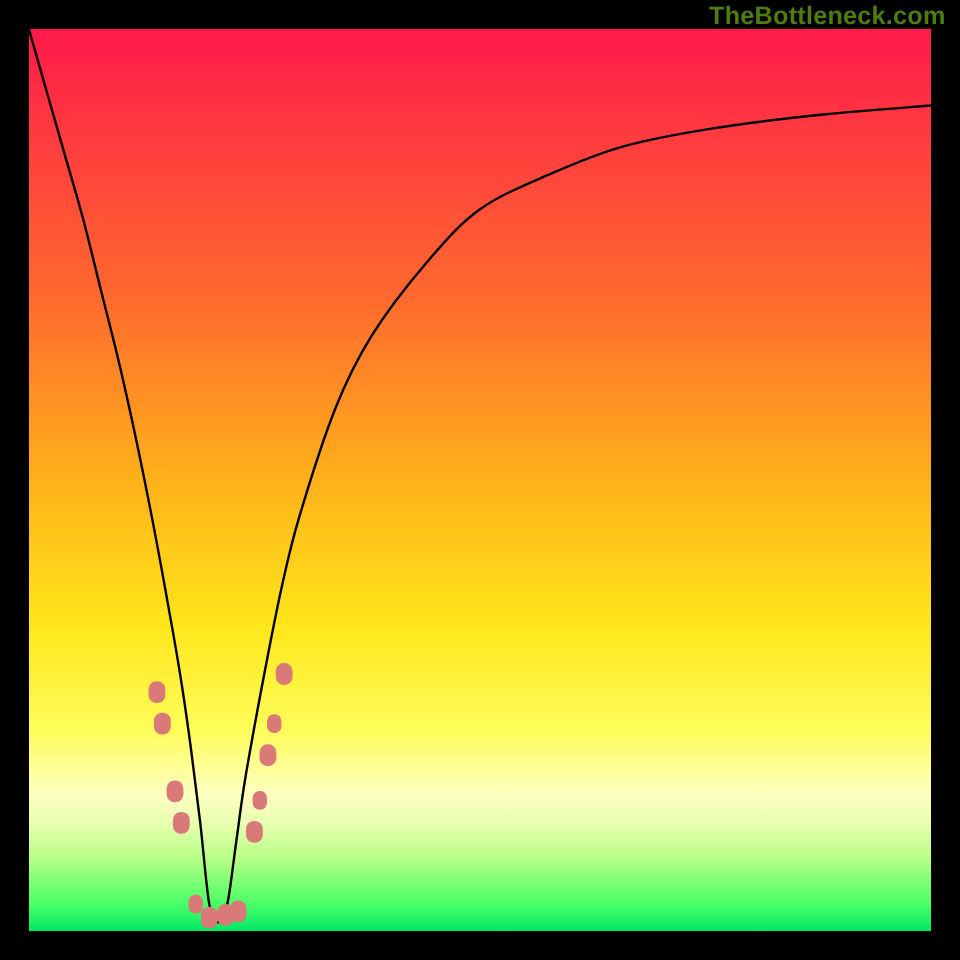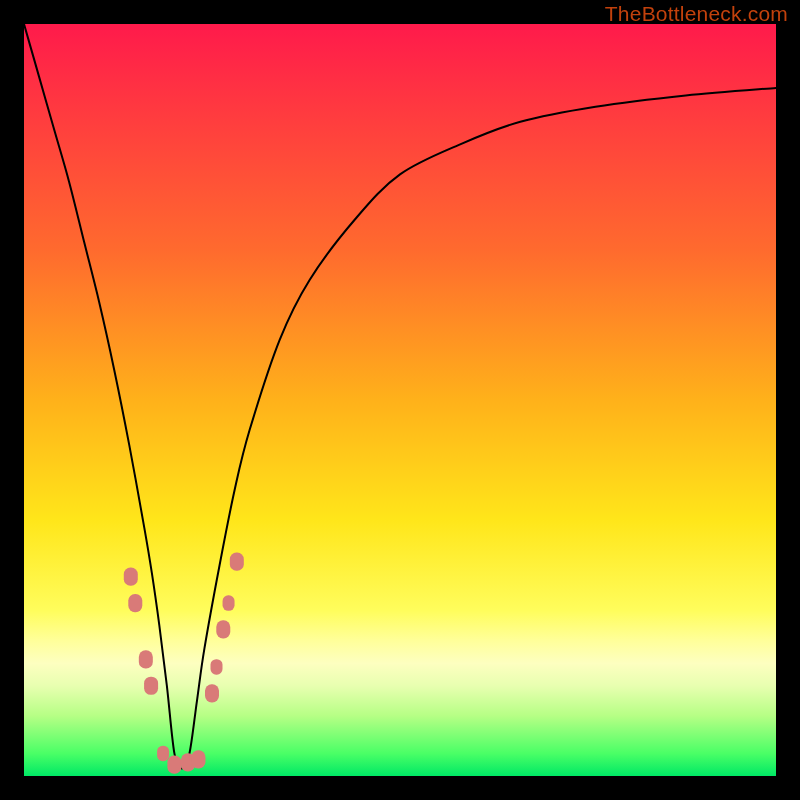--- a/index.html
+++ b/index.html
@@ -38,24 +38,24 @@
     position: absolute;
     top: 0;
     left: 0;
     width: 100%;
     height: 100%;
   }
   .watermark {
     position: absolute;
     top: 2px;
     right: 12px;
-    color: #c2410c;
+    color: #4d7c0f;
     font-size: 21px;
     letter-spacing: 0.2px;
-    font-weight: 400;
+    font-weight: 700;
     user-select: none;
   }
 </style>
 </head>
 <body>
 
 <div class="frame">
   <div class="watermark">TheBottleneck.com</div>
 
   <div class="plot">

